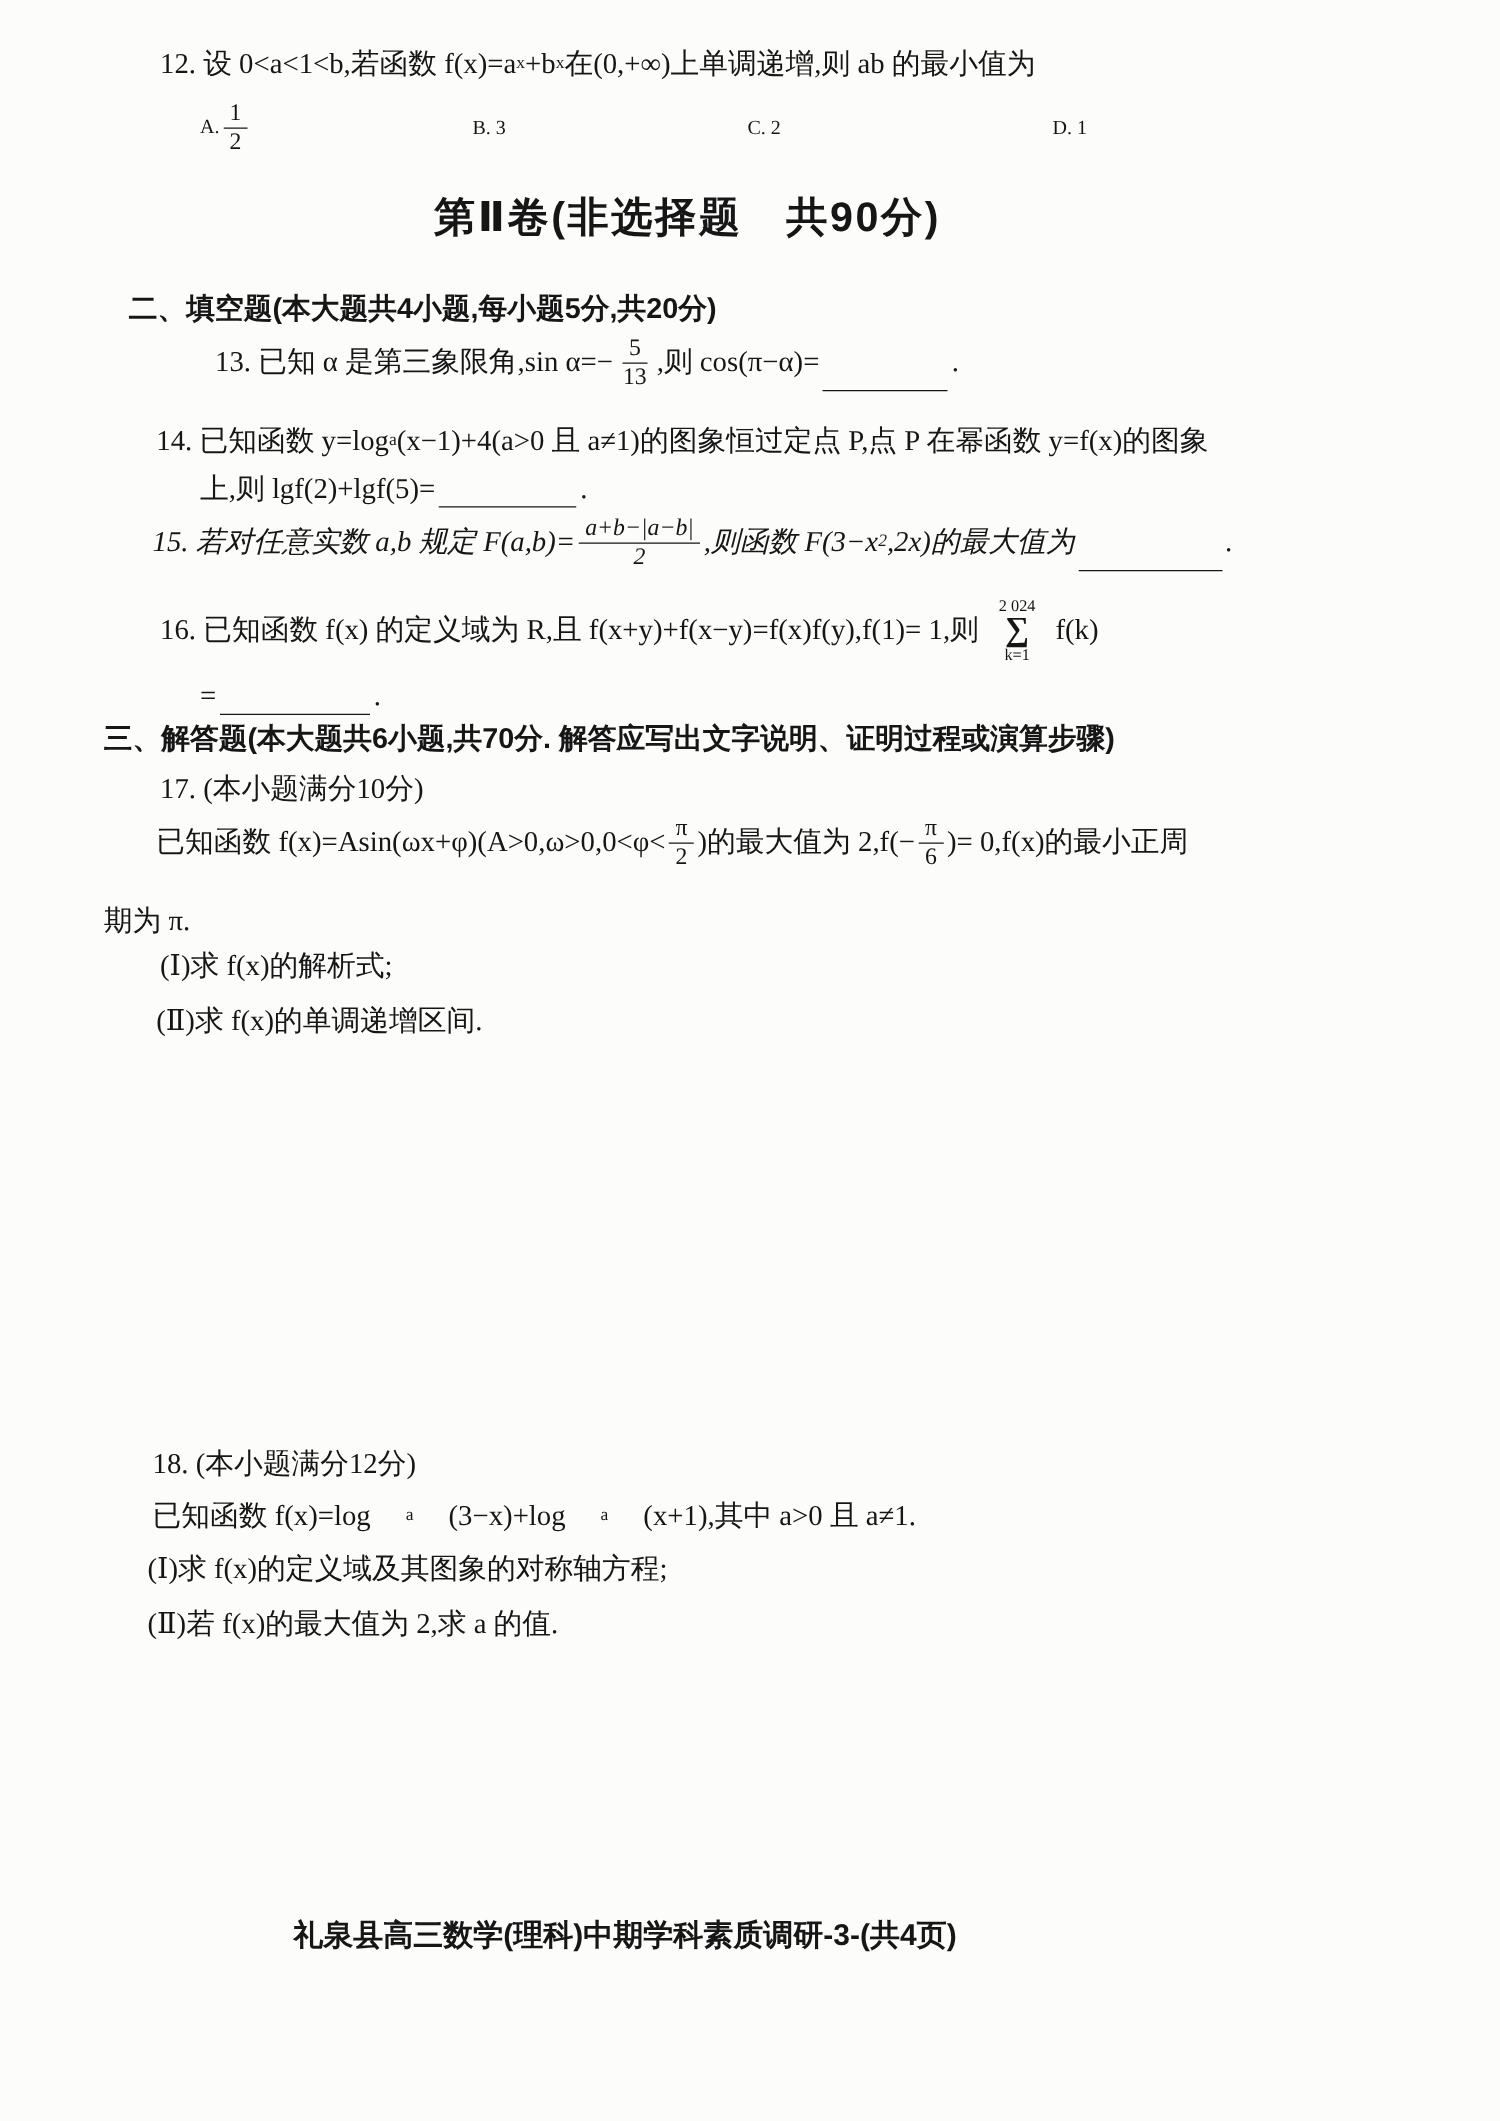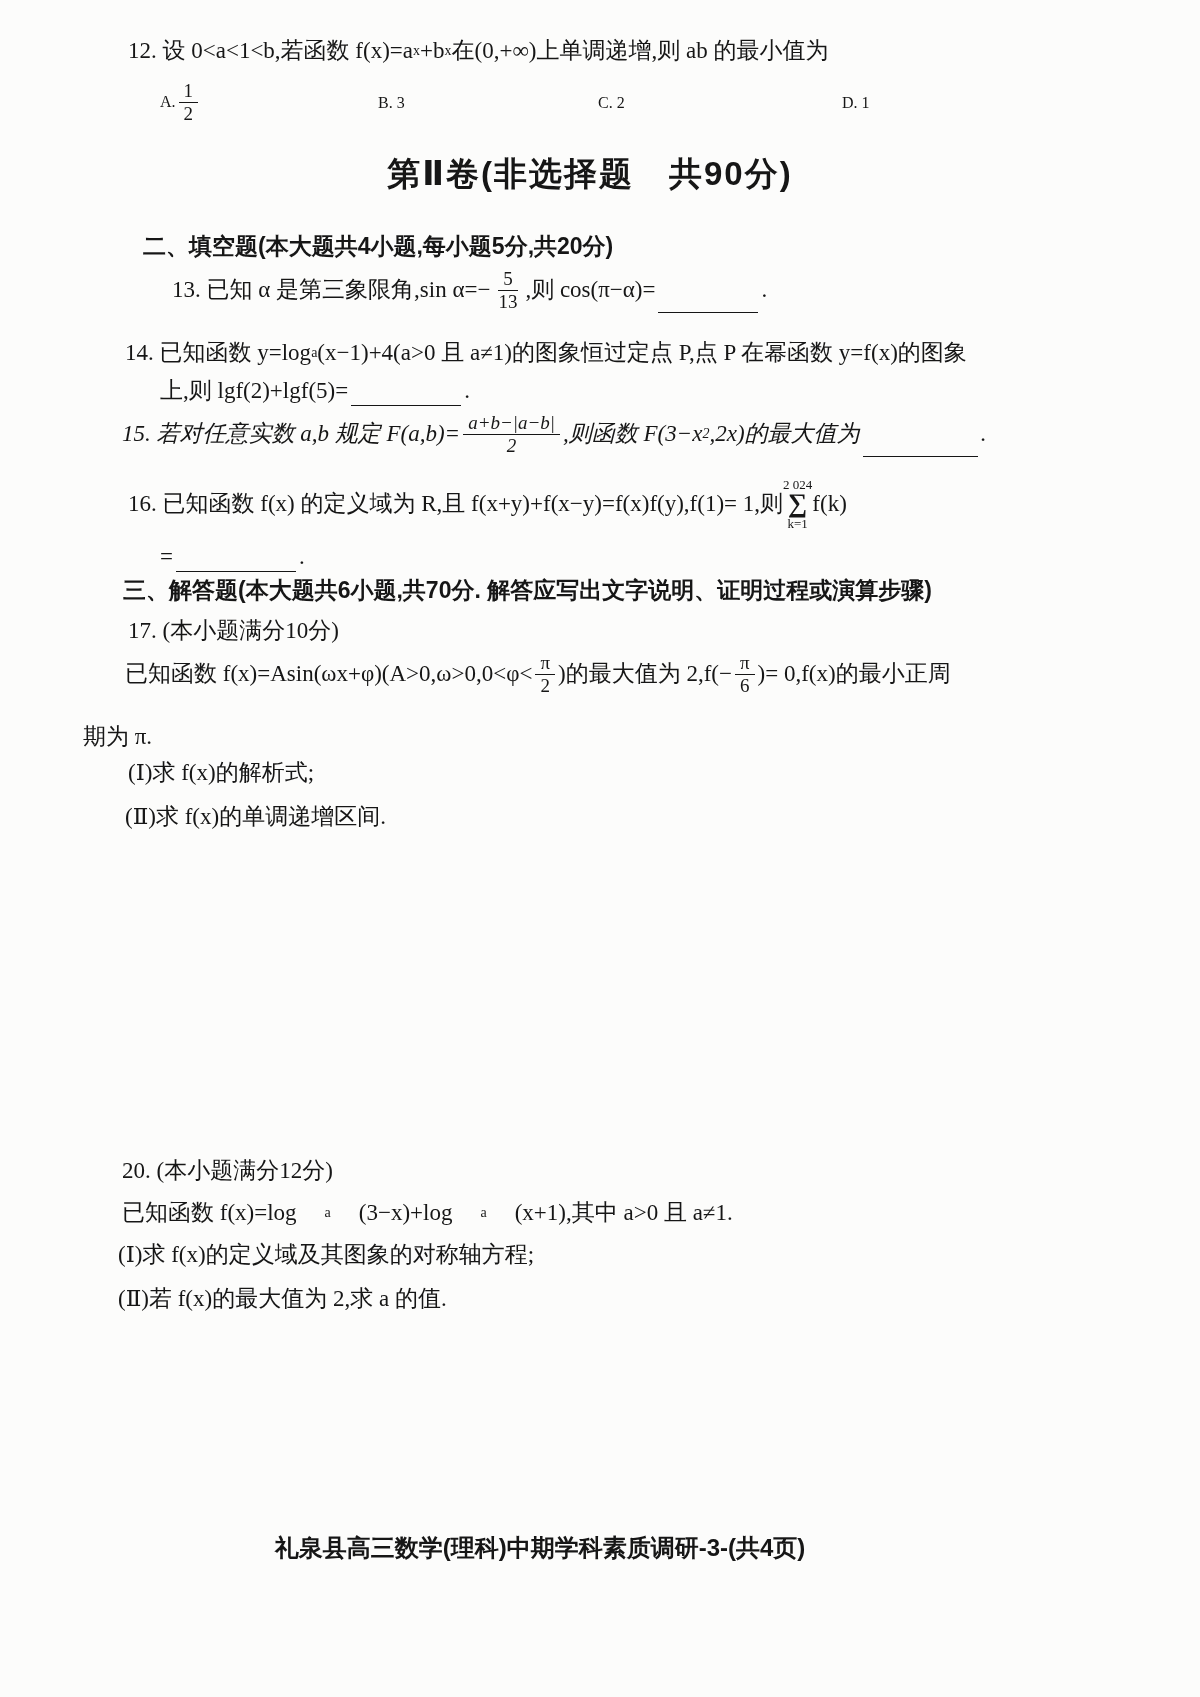--- a/index.html
+++ b/index.html
@@ -15,21 +15,20 @@
     position:absolute;
     white-space:nowrap;
     font-size:23px;
     display:flex;
     align-items:center;
     line-height:1.3;
   }
   .heading{
     font-family:"Liberation Sans","DejaVu Sans",sans-serif;
     font-weight:bold;
-    padding-left:40px;
   }
   .big-title{
     position:absolute;
     left:0;width:1100px;
     text-align:center;
     font-size:33px;
     letter-spacing:2px;
   }
   .frac{
     display:inline-flex;
@@ -42,21 +41,21 @@
   }
   .frac .num{padding:0 5px;border-bottom:1.7px solid #161616;}
   .frac .den{padding:0 5px;}
   .bigsum{
     display:inline-flex;
     flex-direction:column;
     align-items:center;
     vertical-align:middle;
     font-size:13px;
     line-height:1;
-    margin:0 0;
+    margin:0 16px;
   }
   .bigsum .sigma{font-size:27px;line-height:0.95;font-weight:bold;}
   .sup{font-size:14px;vertical-align:super;line-height:1;}
   .sub{font-size:14px;vertical-align:sub;line-height:1;}
   .blank{
     display:inline-block;
     border-bottom:1.7px solid #161616;
     height:1.05em;
     margin:0 3px;
     align-self:flex-end;
@@ -165,21 +164,21 @@
   <span class="frac">
     <span class="num">π</span>
     <span class="den">6</span>
   </span>
   <span>)= 0,f(x)的最小正周</span>
 </div>
 <div class="line" style="top:722px;left:83px;">期为 π.</div>
 <div class="line" style="top:758px;left:128px;">(Ⅰ)求 f(x)的解析式;</div>
 <div class="line" style="top:802px;left:125px;">(Ⅱ)求 f(x)的单调递增区间.</div>
 
-<div class="line" style="top:1156px;left:122px;">20. (本小题满分12分)</div>
+<div class="line" style="top:1156px;left:122px;">18. (本小题满分12分)</div>
 <div class="line" style="top:1198px;left:122px;gap:28px;">
   <span>已知函数 f(x)=log</span>
     <span class="sub">a</span>
     <span>(3−x)+log</span>
     <span class="sub">a</span>
     <span>(x+1),其中 a&gt;0 且 a≠1.</span>
 </div>
 <div class="line" style="top:1240px;left:118px;">(Ⅰ)求 f(x)的定义域及其图象的对称轴方程;</div>
 <div class="line" style="top:1284px;left:118px;">(Ⅱ)若 f(x)的最大值为 2,求 a 的值.</div>
 

